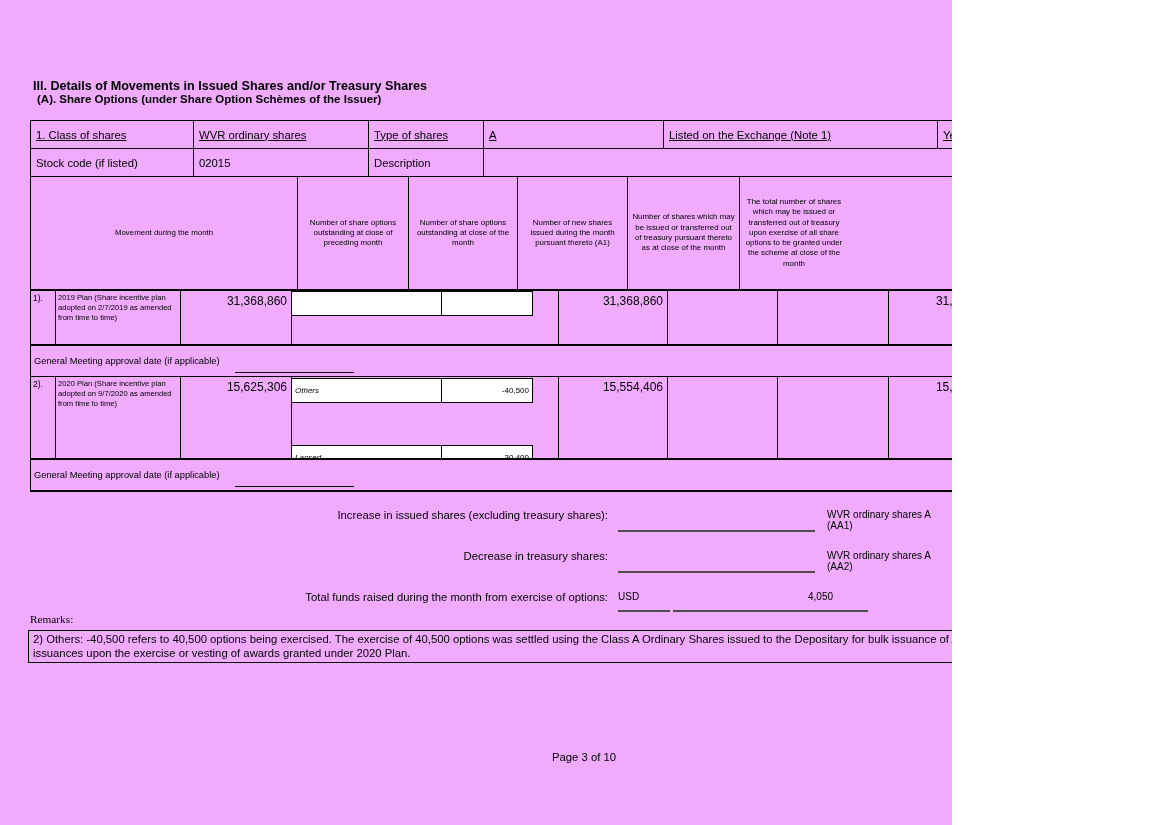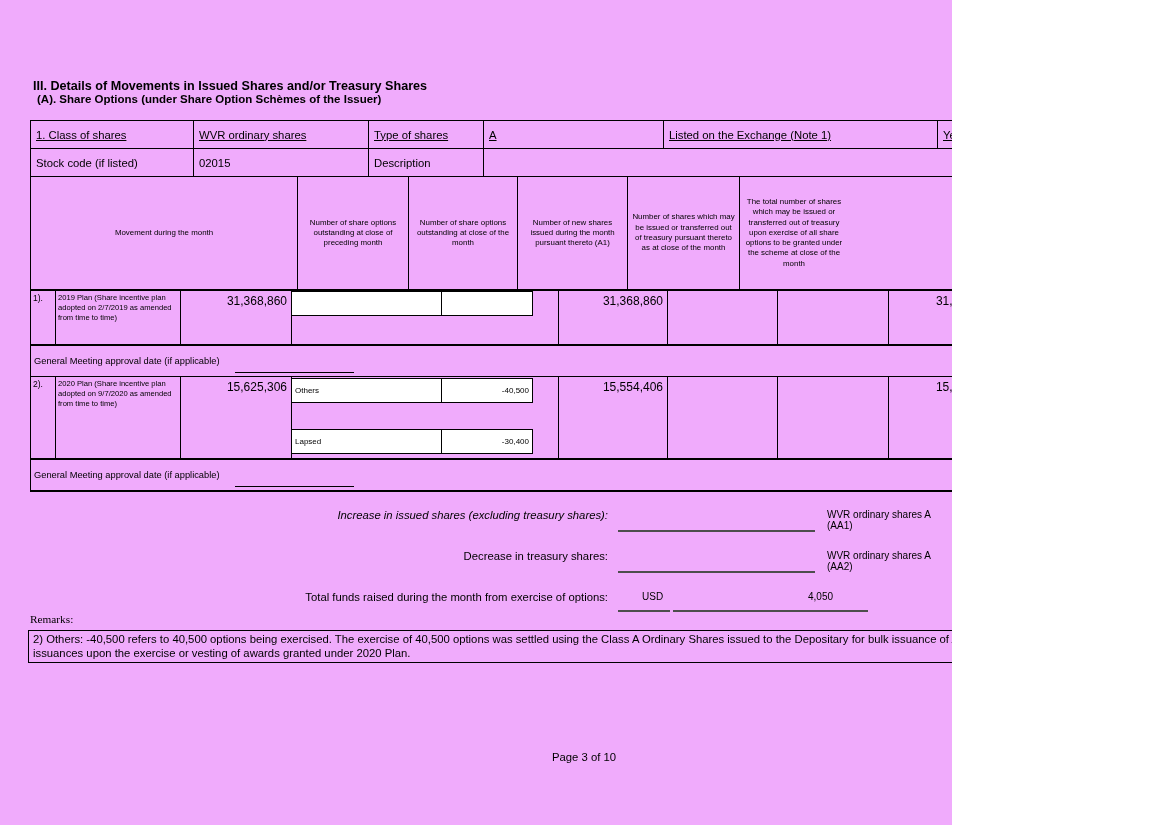--- a/index.html
+++ b/index.html
@@ -35,24 +35,24 @@
   .w109{width:109px}.w110{width:110px}.w112{width:112px}.w108{width:108px}
   .drow1{height:53px;}
   .drow2{height:81px;}
   .rownum{font-size:8.5px;padding:2px 0 0 2px;}
   .part{font-size:7.6px;line-height:1.3;padding:2px 2px;}
   .numv{font-size:12px;text-align:right;padding:3px 4px 0 0;}
   .mvc{position:relative;padding:0;}
   .mvb{display:flex;width:242px;height:25px;box-sizing:border-box;border:1px solid #000;
        margin-left:-1px;font-size:8px;background:#fff;}
   .mvb .ml{width:150px;box-sizing:border-box;border-right:1px solid #000;display:flex;
-           align-items:center;padding-left:3px;}
+           align-items:center;padding-left:3px;font-style:italic;}
   .mvb .mv{flex:1;display:flex;align-items:center;justify-content:flex-end;padding-right:3px;}
   .mt1{margin-top:1px;}
-  .mt26{margin-top:26px;}
+  .mt26{margin-top:42px;}
   .grow{position:relative;display:flex;align-items:center;height:30px;padding-left:3px;
         font-size:9.3px;border-bottom:1px solid #000;}
   .grow.nb{border-bottom:none;}
   .uline{position:absolute;left:204px;bottom:3px;width:119px;height:0;border-bottom:1px solid #000;}
 
   
   .slabel{width:608px;text-align:right;font-size:11.3px;}
   .stext{font-size:10px;}
   .rule{height:0;border-top:2px solid #4d4d4d;}
 
@@ -143,32 +143,32 @@
       <div class="oc numv w111"></div>
       <div class="oc numv w112">15,554,406</div>
       <div class="oc numv w108 nr">112,866,800</div>
     </div>
     <div class="grow nb">
       <span>General Meeting approval date (if applicable)</span>
       <span class="uline"></span>
     </div>
   </div>
 
-  <div class="abs slabel" style="left:0;top:509px;font-style:italic;">Increase in issued shares (excluding treasury shares):</div>
+  <div class="abs slabel" style="left:0;top:509px;">Increase in issued shares (excluding treasury shares):</div>
   <div class="abs stext" style="left:650px;top:509px;"></div>
   <div class="abs rule" style="left:618px;top:530px;width:197px;"></div>
   <div class="abs stext" style="left:827px;top:509px;">WVR ordinary shares A (AA1)</div>
 
   <div class="abs slabel" style="left:0;top:550px;">Decrease in treasury shares:</div>
   <div class="abs stext" style="left:650px;top:550px;"></div>
   <div class="abs rule" style="left:618px;top:571px;width:197px;"></div>
   <div class="abs stext" style="left:827px;top:550px;">WVR ordinary shares A (AA2)</div>
 
   <div class="abs slabel" style="left:0;top:591px;">Total funds raised during the month from exercise of options:</div>
-  <div class="abs stext" style="left:618px;top:591px;margin-left:24px;">USD</div>
+  <div class="abs stext" style="left:618px;top:591px;">USD</div>
   <div class="abs rule" style="left:618px;top:610px;width:52px;"></div>
   <div class="abs stext" style="left:808px;top:591px;">4,050</div>
   <div class="abs rule" style="left:673px;top:610px;width:195px;"></div>
 
   <div class="abs rlabel">Remarks:</div>
   <div class="abs rbox">2) Others: -40,500 refers to 40,500 options being exercised. The exercise of 40,500 options was settled using the Class A Ordinary Shares issued to the Depositary for bulk issuance of ADSs reserved for further issuances upon the exercise or vesting of awards granted under 2020 Plan.</div>
 
   <div class="abs pagefoot">Page 3 of 10</div>
   <div class="abs ver">v 1.1.1</div>
 

